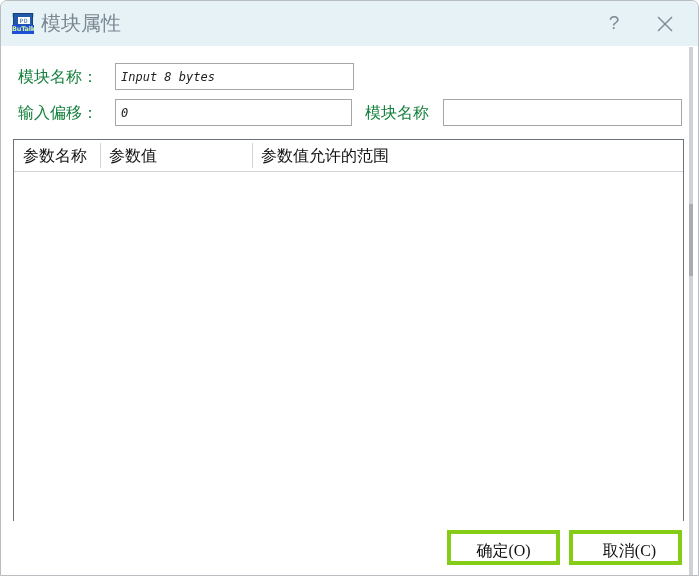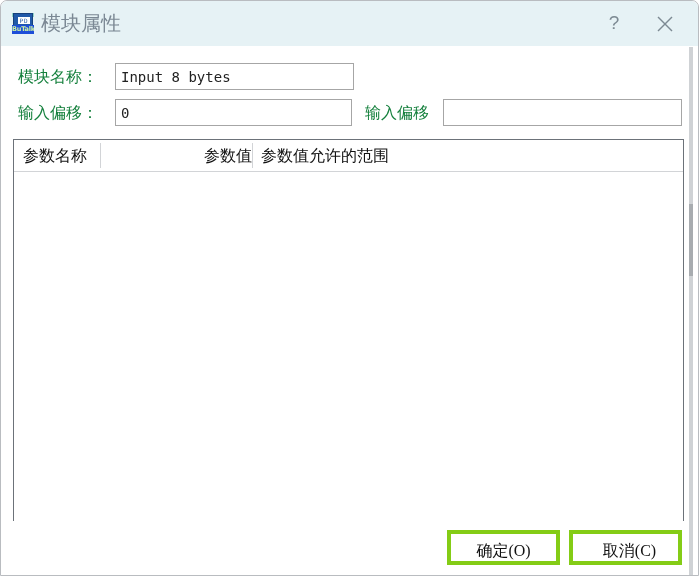--- a/index.html
+++ b/index.html
@@ -130,24 +130,25 @@
   .lbl-module { left: 17px; top: 65px; }
   .lbl-inoff  { left: 17px; top: 101px; text-align: center; }
   .lbl-outoff { left: 364px; top: 101px; }
 
   .txt {
     position: absolute;
     box-sizing: border-box;
     background: #ffffff;
     border: 1px solid #a6a6a6;
     font-family: "DejaVu Sans Mono", "Liberation Mono", monospace;
-    font-size: 14px;
+    font-size: 12px;
     color: #222222;
     padding: 0 5px;
     outline: none;
+    font-style: italic;
   }
   .txt::placeholder { color: #9a9a9a; }
   .txt-module { left: 114px; top: 62px;  width: 239px; height: 27px; }
   .txt-inoff  { left: 114px; top: 98px;  width: 237px; height: 27px; }
   .txt-outoff { left: 442px; top: 98px;  width: 239px; height: 27px; }
 
   
   .table-wrap {
     position: absolute;
     left: 12px;
@@ -177,21 +178,21 @@
     white-space: nowrap;
   }
   .th-divider {
     position: absolute;
     top: 3px;
     width: 1px;
     height: 25px;
     background: #d2d4d7;
   }
   .th-1 { left: 0px;   width: 86px; }
-  .th-2 { left: 86px;  width: 152px; text-align: right; }
+  .th-2 { left: 86px;  width: 152px; }
   .th-3 { left: 238px; width: 383px; }
   .div-1 { left: 86px; }
   .div-2 { left: 238px; }
   .table-body {
     position: relative;
     height: 349px;
     background: #ffffff;
   }
 
   
@@ -262,21 +263,21 @@
       </div>
     </div>
   </div>
 
   <div class="form-label lbl-module">模块名称：</div>
   <input class="txt txt-module" type="text" value="Input 8 bytes" style="">
 
   <div class="form-label lbl-inoff">输入偏移：</div>
   <input class="txt txt-inoff" type="text" value="0" style="">
 
-  <div class="form-label lbl-outoff">输入偏移</div>
+  <div class="form-label lbl-outoff">模块名称</div>
   <input class="txt txt-outoff" type="text" value="" style="">
 
   <div class="table-wrap">
     <div class="table-head">
       <div class="th th-1">参数名称</div>
       <div class="th-divider div-1"></div>
       <div class="th th-2">参数值</div>
       <div class="th-divider div-2"></div>
       <div class="th th-3">参数值允许的范围</div>
     </div>

